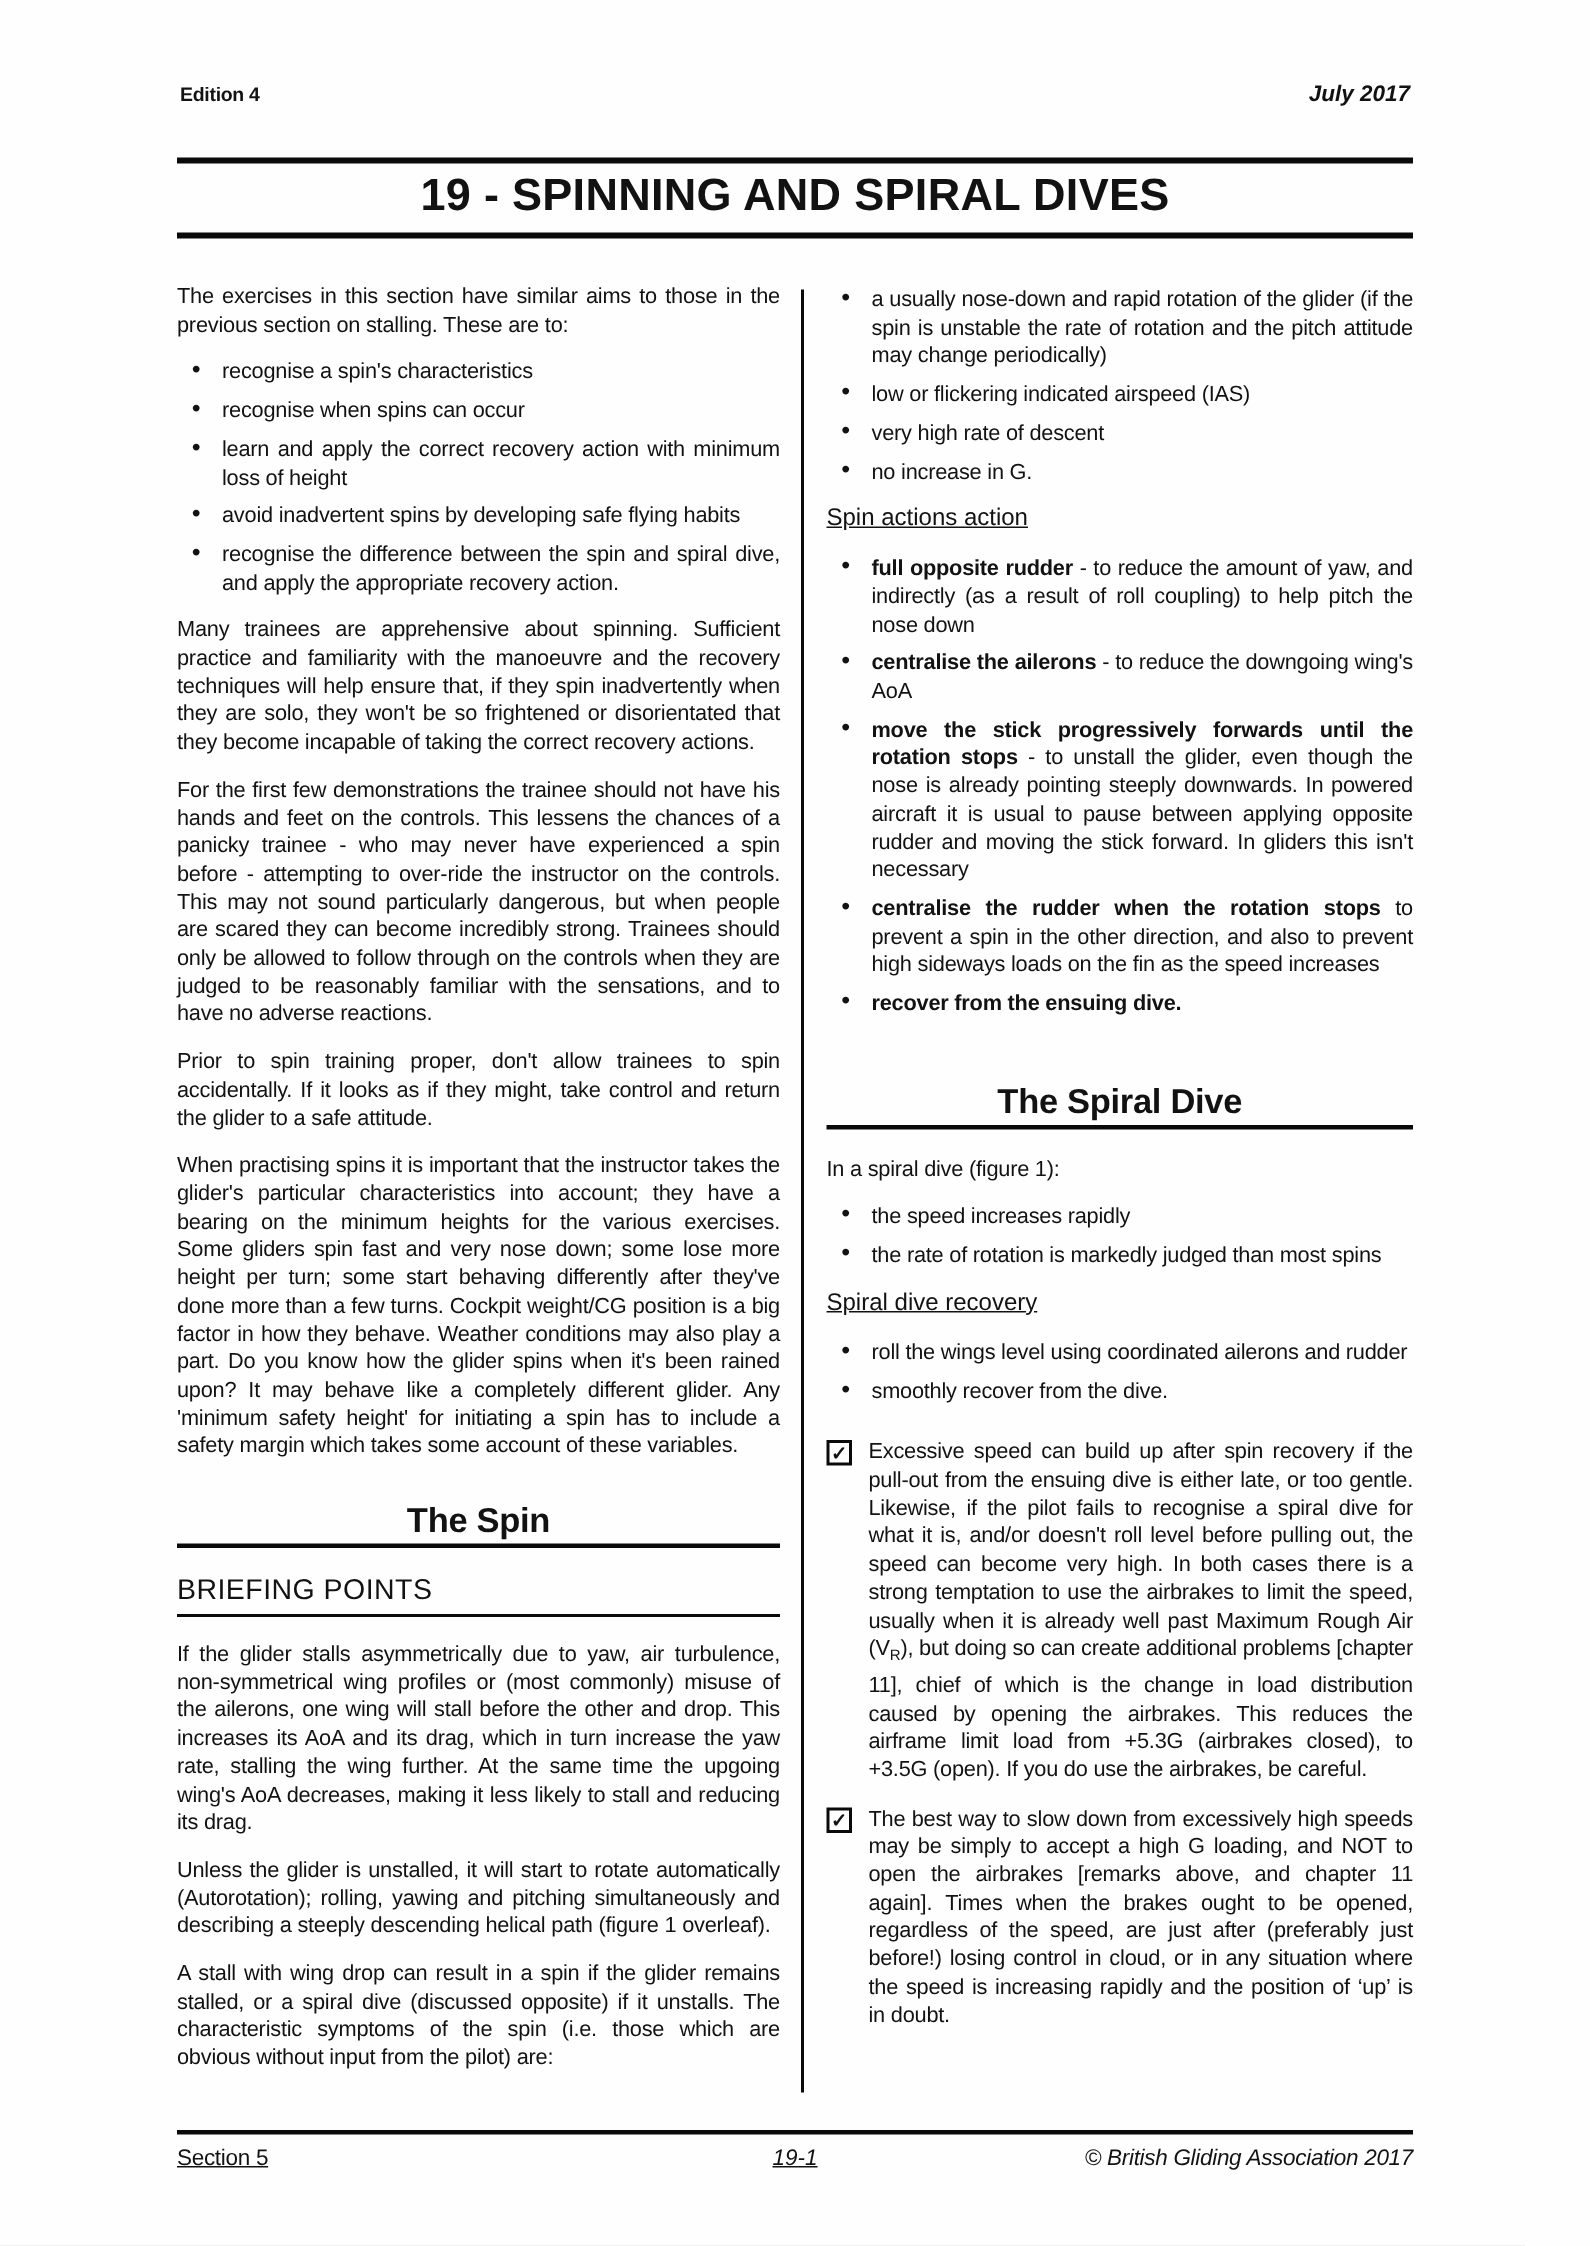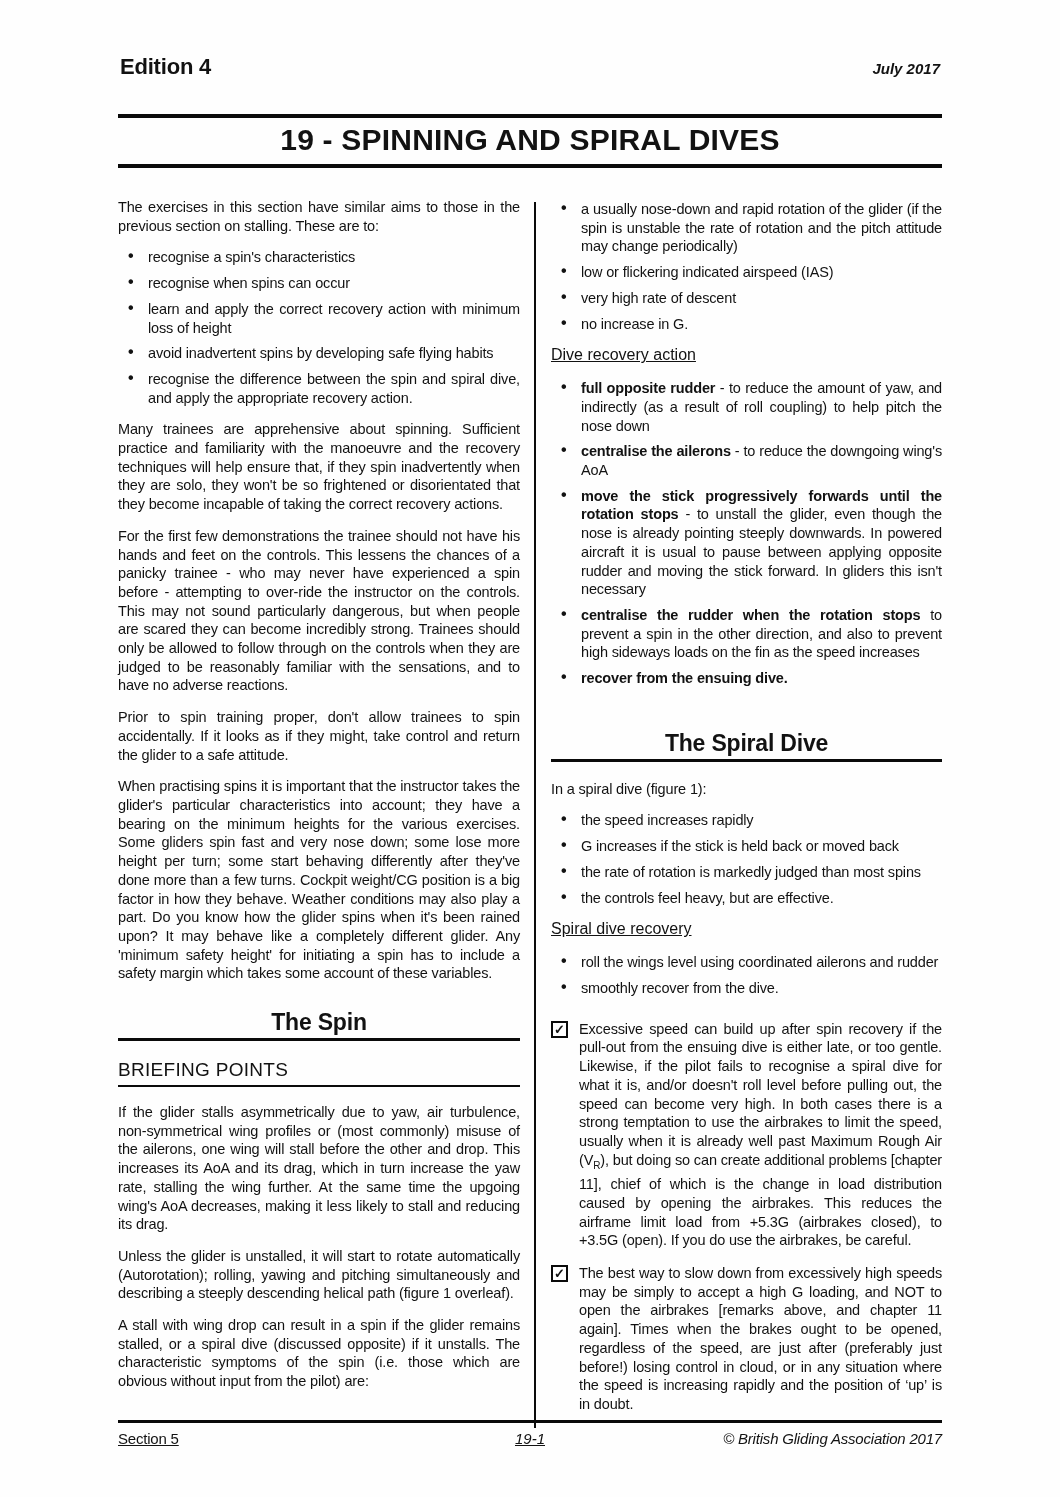--- a/index.html
+++ b/index.html
@@ -9,21 +9,21 @@
     margin:0 auto;
     background:#fefefe;
     color:#121212;
     font-family:"Liberation Sans", sans-serif;
     overflow:hidden;
   }
   .hdr {
     display:flex; justify-content:space-between; align-items:baseline;
     padding:54px 120px 0 120px;
   }
-  .hdr-left { font-size:22px; font-weight:bold; letter-spacing:-0.2px;text-align:right; }
+  .hdr-left { font-size:13px; font-weight:bold; letter-spacing:-0.2px;text-align:right; }
   .hdr-right { font-size:15px; font-weight:bold; font-style:italic; }
   .title-block {
     margin:34px 118px 0 118px;
     border-top:4px solid #0a0a0a;
     border-bottom:4px solid #0a0a0a;
     text-align:center;
     padding:5px 0 7px 0;
   }
   .title-block h1 {
     margin:0; font-size:30px; font-weight:bold; letter-spacing:0.2px;
@@ -127,39 +127,37 @@
     <div class="vdiv"></div>
 
     <div class="col-right">
       <ul>
         <li>a usually nose-down and rapid rotation of the glider (if the spin is unstable the rate of rotation and the pitch attitude may change periodically)</li>
         <li>low or flickering indicated airspeed (IAS)</li>
         <li>very high rate of descent</li>
         <li>no increase in G.</li>
       </ul>
 
-      <div class="subhead">Dive recovery action</div>
+      <div class="subhead">Spin actions action</div>
       <ul>
         <li><span class="b">full opposite rudder</span><span> - to reduce the amount of yaw, and indirectly (as a result of roll coupling) to help pitch the nose down</span></li>
         <li><span class="b">centralise the ailerons</span><span> - to reduce the downgoing wing's AoA</span></li>
         <li><span class="b">move the stick progressively forwards until the rotation stops</span><span> - to unstall the glider, even though the nose is already pointing steeply downwards. In powered aircraft it is usual to pause between applying opposite rudder and moving the stick forward. In gliders this isn't necessary</span></li>
         <li><span class="b">centralise the rudder when the rotation stops</span><span> to prevent a spin in the other direction, and also to prevent high sideways loads on the fin as the speed increases</span></li>
         <li><span class="b">recover from the ensuing dive.</span><span></span></li>
       </ul>
 
       <div class="center-head" style="margin-top:42px;">The Spiral Dive</div>
       <hr class="head-rule">
 
       <p><span>In a spiral dive (</span><span class="fig-link">figure 1</span><span>):</span></p>
 
       <ul>
         <li>the speed increases rapidly</li>
-        <li>G increases if the stick is held back or moved back</li>
         <li>the rate of rotation is markedly judged than most spins</li>
-        <li>the controls feel heavy, but are effective.</li>
       </ul>
 
       <div class="subhead">Spiral dive recovery</div>
       <ul>
         <li>roll the wings level using coordinated ailerons and rudder</li>
         <li>smoothly recover from the dive.</li>
       </ul>
 
       <div class="note" style="margin-top:22px;">
         <span class="checkbox">✓</span>

